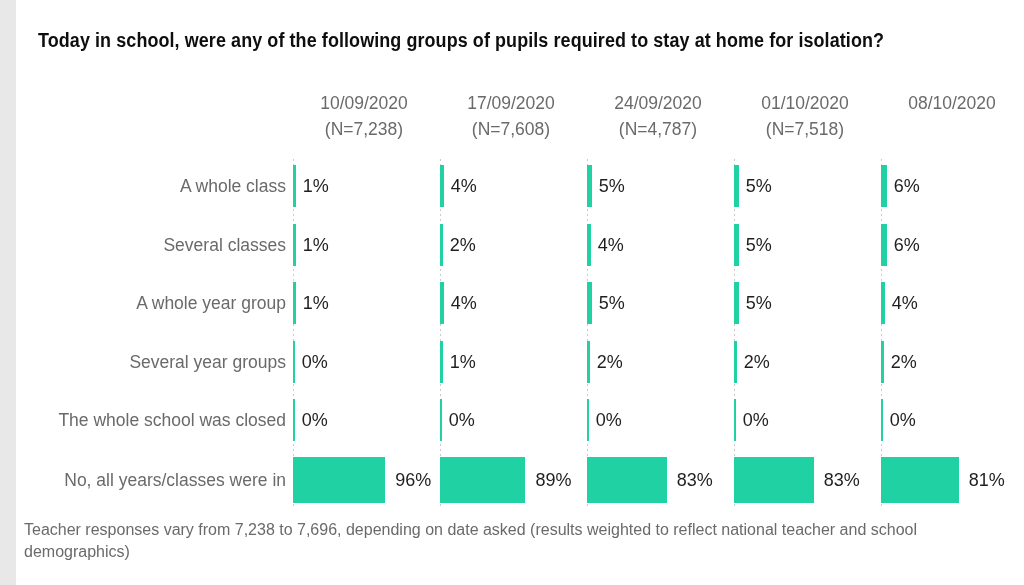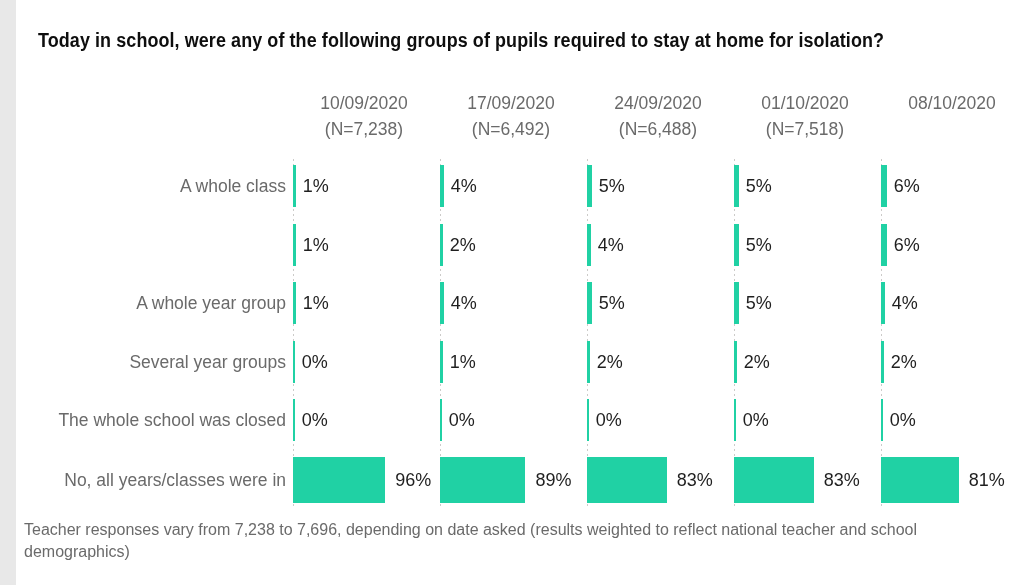--- a/index.html
+++ b/index.html
@@ -42,26 +42,26 @@
 <div class="page">
   <h1 class="title">Today in school, were any of the following groups of pupils required to stay at home for isolation?</h1>
   <div class="chart" id="chart">
       <div class="col-header" style="left: 275px;">
         <div class="">10/09/2020</div>
         <div class="">(N=7,238)</div>
       </div>
       <div class="axis-line" style="left: 277px;"></div>
       <div class="col-header" style="left: 422px;">
         <div class="">17/09/2020</div>
-        <div class="">(N=6,492)</div>
+        <div class="">(N=7,608)</div>
       </div>
       <div class="axis-line" style="left: 424px;"></div>
       <div class="col-header" style="left: 569px;">
         <div class="">24/09/2020</div>
-        <div class="">(N=6,488)</div>
+        <div class="">(N=4,787)</div>
       </div>
       <div class="axis-line" style="left: 571px;"></div>
       <div class="col-header" style="left: 716px;">
         <div class="">01/10/2020</div>
         <div class="">(N=7,518)</div>
       </div>
       <div class="axis-line" style="left: 718px;"></div>
       <div class="col-header" style="left: 863px;">
         <div class="">08/10/2020</div>
       </div>
@@ -70,20 +70,21 @@
       <div class="bar" style="left: 277px; top: 165px; width: 2.8px; height: 42px;"></div>
       <div class="value-label" style="left: 286.8px; top: 186px;">1%</div>
       <div class="bar" style="left: 424px; top: 165px; width: 3.84px; height: 42px;"></div>
       <div class="value-label" style="left: 434.84px; top: 186px;">4%</div>
       <div class="bar" style="left: 571px; top: 165px; width: 4.8px; height: 42px;"></div>
       <div class="value-label" style="left: 582.8px; top: 186px;">5%</div>
       <div class="bar" style="left: 718px; top: 165px; width: 4.8px; height: 42px;"></div>
       <div class="value-label" style="left: 729.8px; top: 186px;">5%</div>
       <div class="bar" style="left: 865px; top: 165px; width: 5.76px; height: 42px;"></div>
       <div class="value-label" style="left: 877.76px; top: 186px;">6%</div>
+      <div class="row-label" style="top: 224px; height: 42px;">Several classes</div>
       <div class="bar" style="left: 277px; top: 224px; width: 2.8px; height: 42px;"></div>
       <div class="value-label" style="left: 286.8px; top: 245px;">1%</div>
       <div class="bar" style="left: 424px; top: 224px; width: 2.8px; height: 42px;"></div>
       <div class="value-label" style="left: 433.8px; top: 245px;">2%</div>
       <div class="bar" style="left: 571px; top: 224px; width: 3.84px; height: 42px;"></div>
       <div class="value-label" style="left: 581.84px; top: 245px;">4%</div>
       <div class="bar" style="left: 718px; top: 224px; width: 4.8px; height: 42px;"></div>
       <div class="value-label" style="left: 729.8px; top: 245px;">5%</div>
       <div class="bar" style="left: 865px; top: 224px; width: 5.76px; height: 42px;"></div>
       <div class="value-label" style="left: 877.76px; top: 245px;">6%</div>

